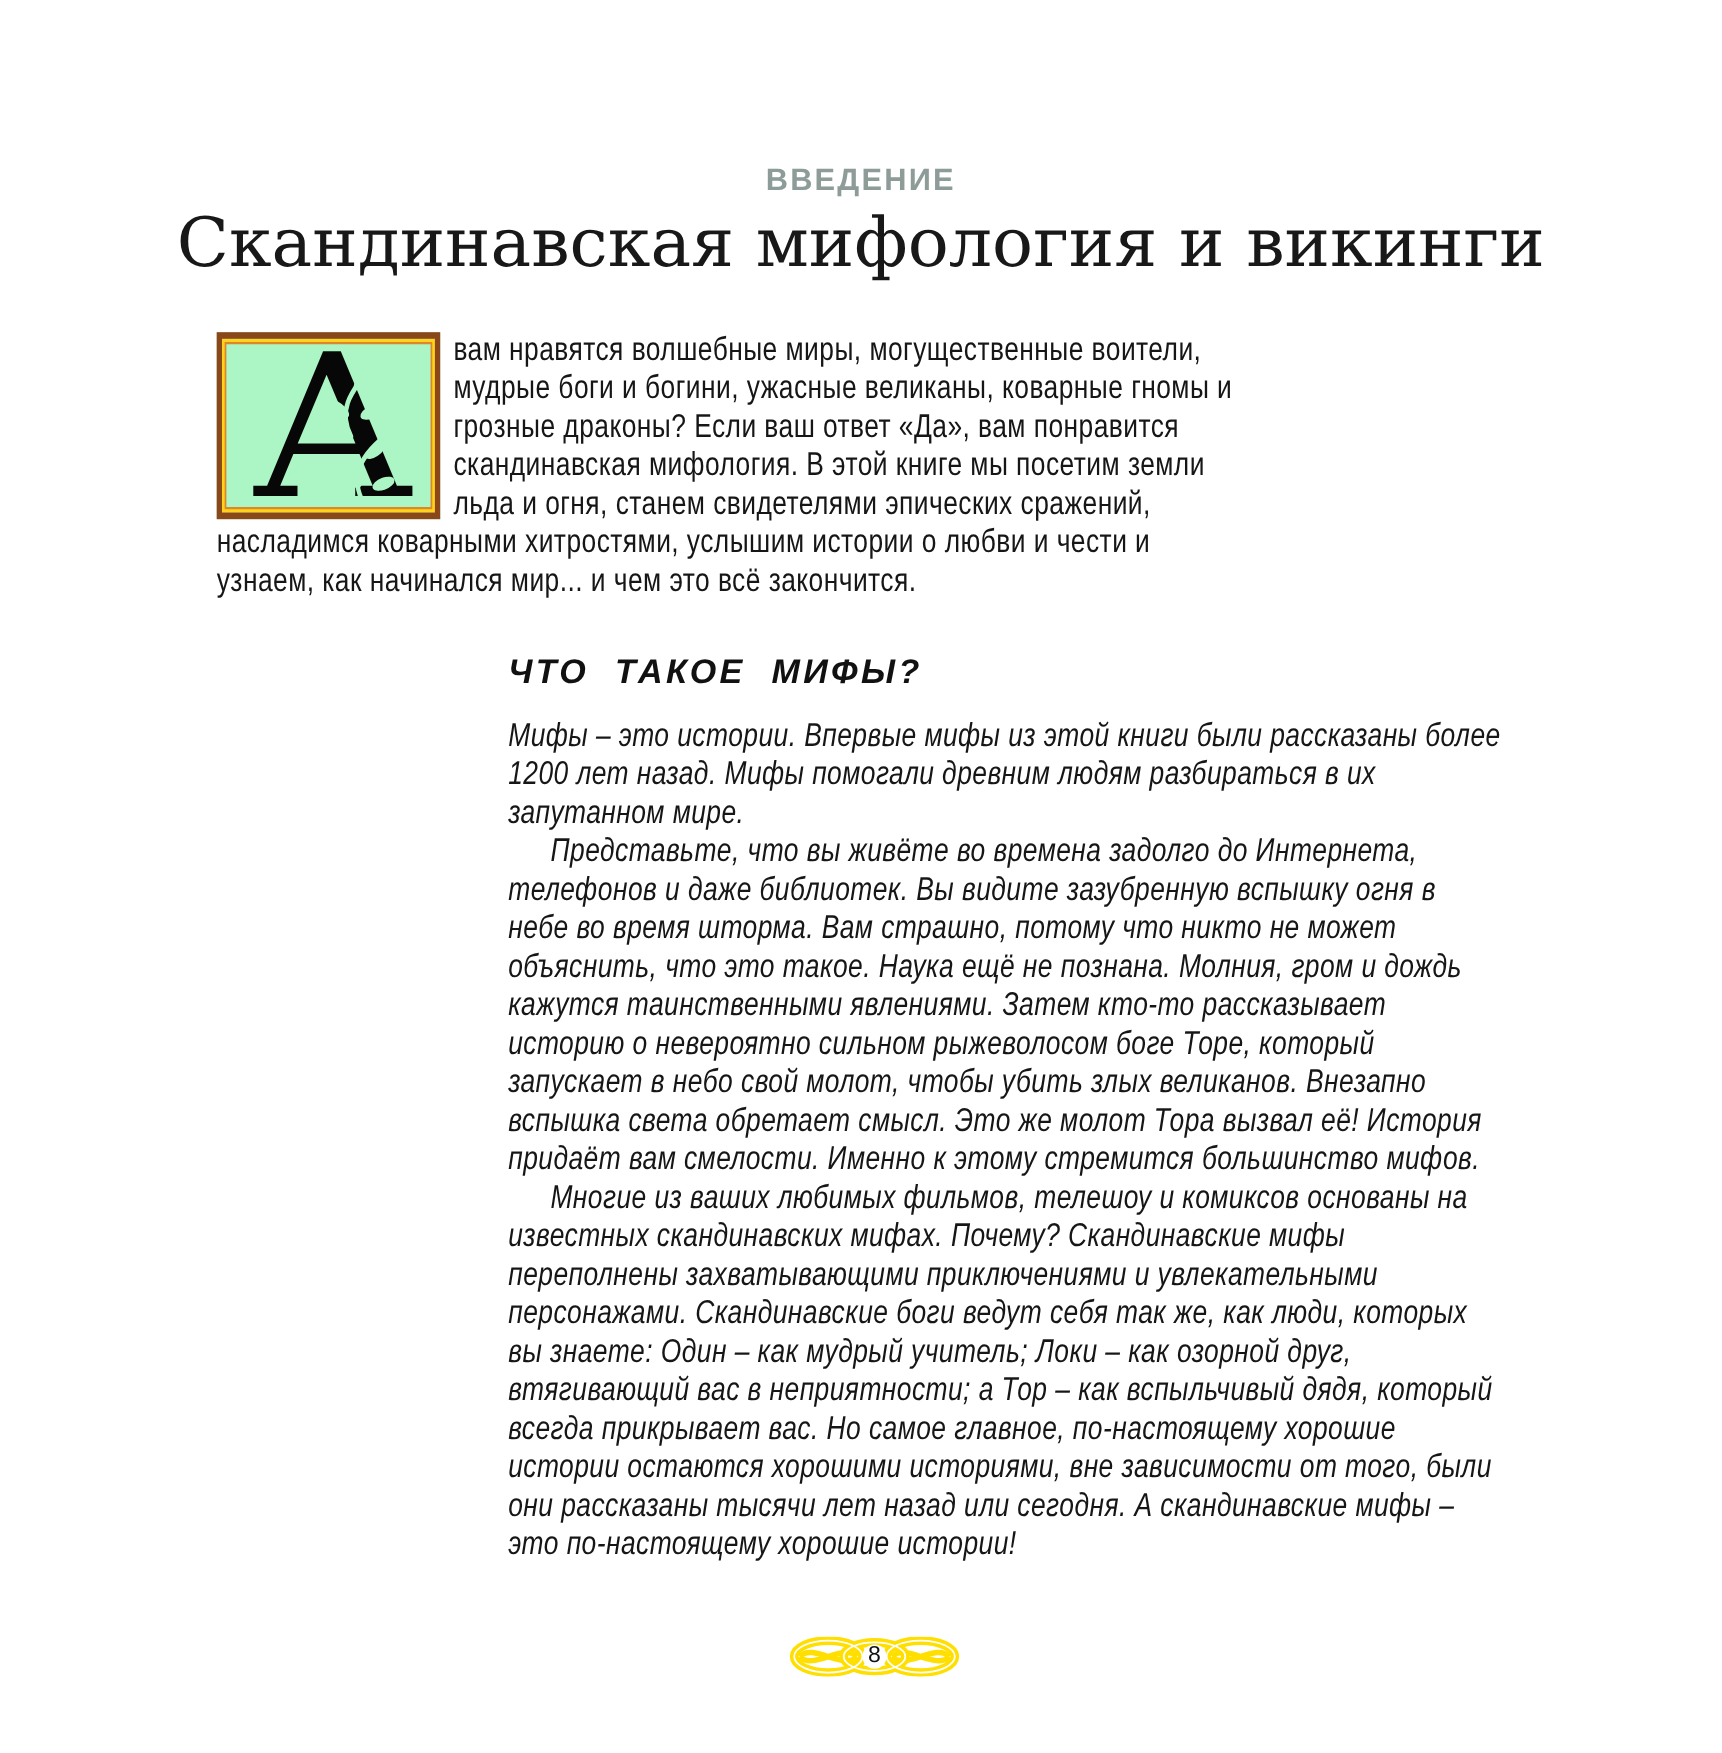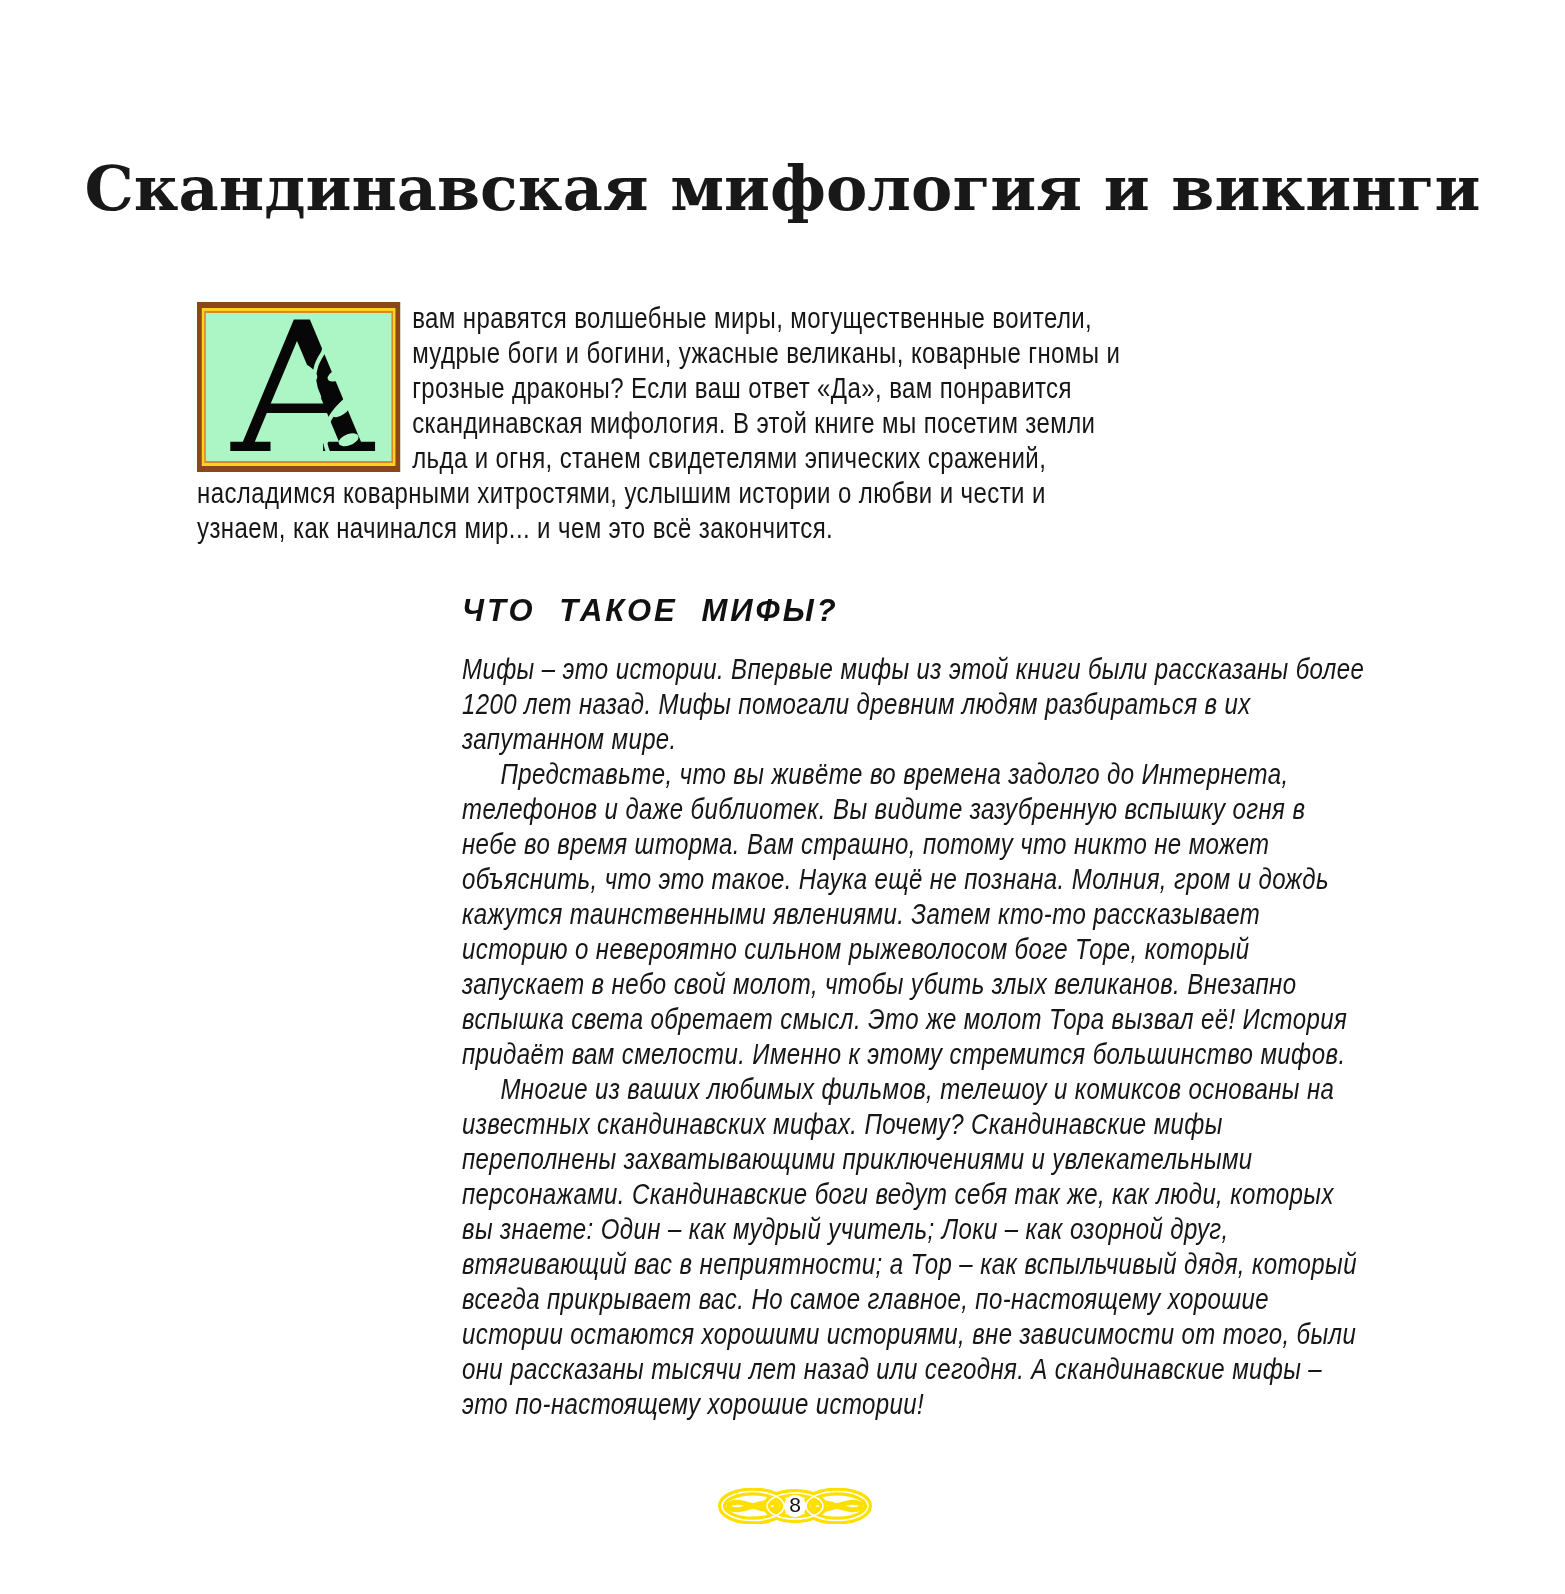--- a/index.html
+++ b/index.html
@@ -10,21 +10,21 @@
   }
   .page{position:absolute;inset:0;}
 
   
   header{position:absolute;top:148px;left:0;width:100%;text-align:center;}
   .kicker{
     font-size:28px;font-weight:bold;letter-spacing:2px;
     color:var(--kicker_text,#8d9c99);
   }
   .title{
-    margin:8px 0 0 0;font-family:"DejaVu Serif",serif;font-weight:bold;
+    margin:8px 0 0 0;font-family:"DejaVu Serif",serif;font-weight:normal;
     font-size:62px;line-height:1.05;color:var(--title_text,#181818);
   }
 
   
   .intro{position:absolute;left:197px;top:300px;width:940px;}
   .intro-scale{
     width:1175px;transform:scaleX(0.8);transform-origin:0 0;
     font-size:30px;line-height:35px;letter-spacing:0.5px;
   }
   .dropcap-box{
@@ -65,20 +65,21 @@
     position:absolute;left:0;top:50%;width:100%;transform:translateY(-54%);
     text-align:center;font-size:21px;color:#111;
   }
 </style>
 </head>
 <body>
 
 <div class="page">
 
   <header>
+    <div class="kicker">ВВЕДЕНИЕ</div>
     <h1 class="title">Скандинавская мифология и викинги</h1>
   </header>
 
   <section class="intro">
     <div class="intro-scale">
       <div class="dropcap-box">
         <svg viewBox="0 0 234 140" preserveAspectRatio="none">
           <text class="dropcap-glyph" x="117" y="133" text-anchor="middle" textLength="188" lengthAdjust="spacingAndGlyphs">А</text>
           <g>
             <path class="vine" d="M168,12 C132,42 124,58 138,80"></path>

